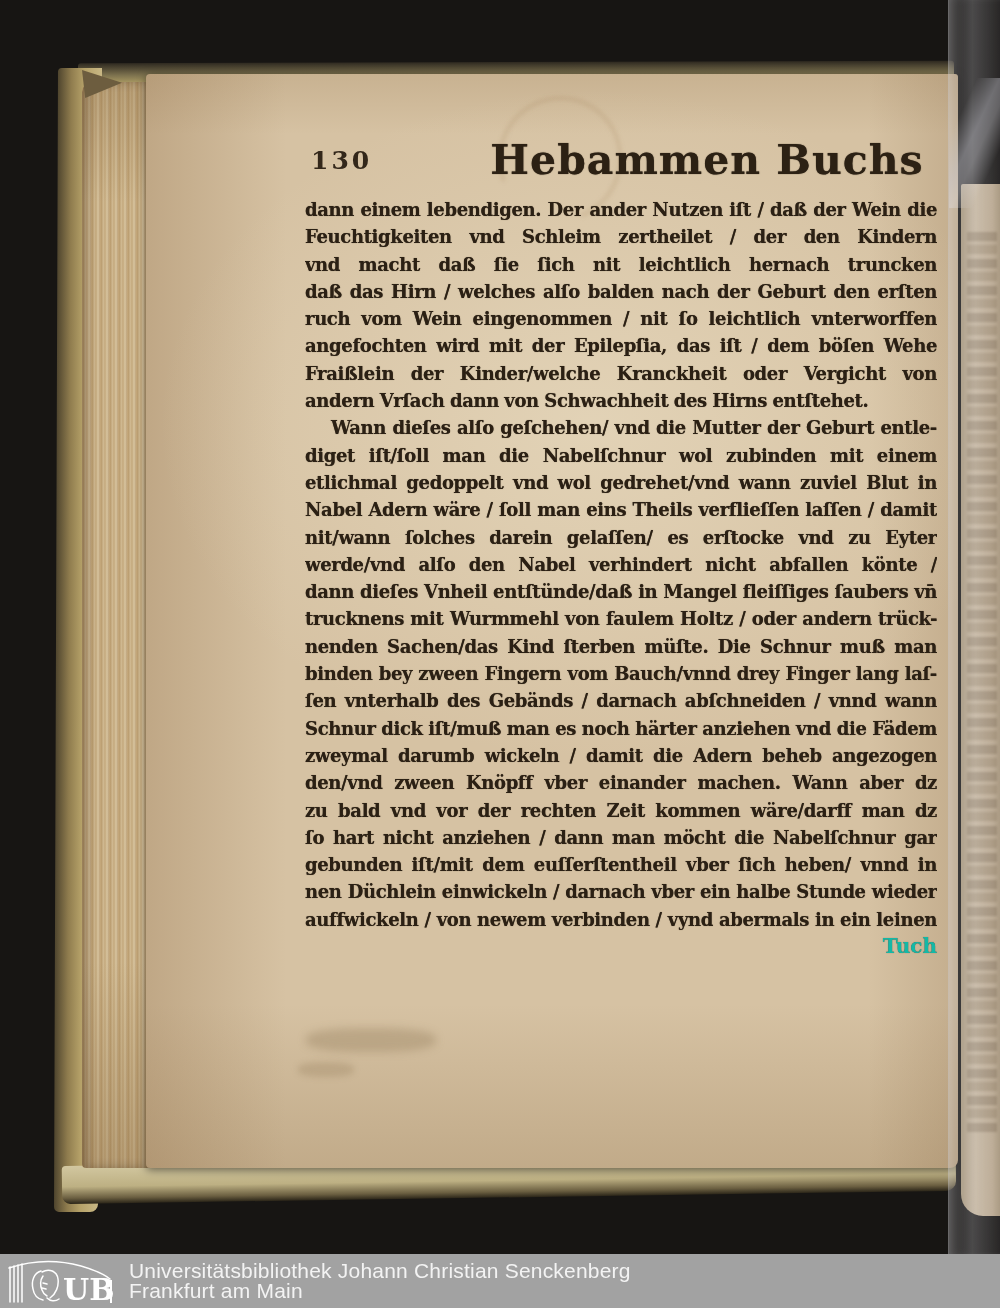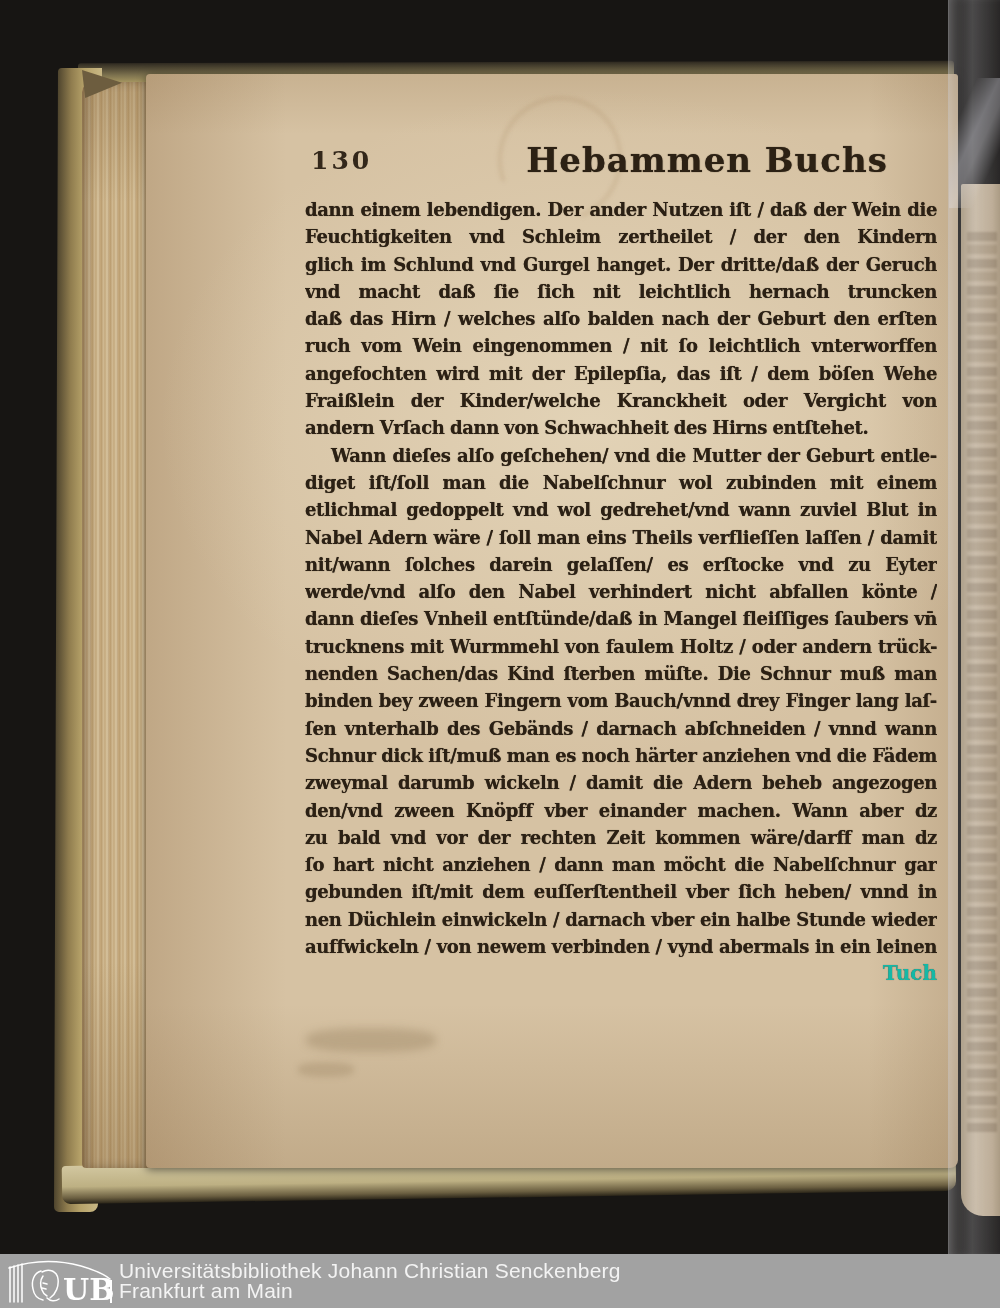--- a/index.html
+++ b/index.html
@@ -91,42 +91,42 @@
     position:absolute;left:305px;top:132px;width:632px;
     color:#2b2014;
   }
   .head-row{display:flex;align-items:center;height:56px;margin-bottom:8px;}
   .pagenum{
     font-size:25px;font-weight:700;letter-spacing:3px;margin-left:6px;width:140px;
     color:#33271a;
   }
   .running-title{
     flex:1;text-align:center;padding-left:26px;
-    font-size:34px;font-weight:700;letter-spacing:1px;line-height:1;
+    font-size:41px;font-weight:700;letter-spacing:1px;line-height:1;
     color:#2c2114;text-shadow:0 0 1px rgba(44,33,20,.85);
     white-space:nowrap;
   }
   .bodytext{width:632px;}
   .tline{
     font-size:18px;font-weight:700;line-height:27.3px;height:27.3px;
     letter-spacing:-0.35px;word-spacing:-0.5px;
     text-align:justify;text-align-last:justify;
     white-space:normal;overflow:hidden;
     color:#2b2014;text-shadow:0 0 .7px rgba(43,32,19,.8);
   }
   .tline.pend{text-align-last:left;}
   .tline.indent{text-indent:26px;}
   .catchword{
     font-size:20px;font-weight:700;line-height:27.3px;
     text-align:right;color:#14b8a6;text-shadow:0 0 .7px rgba(43,32,19,.8);
   }
   
   .footer-bar{
     position:absolute;left:0;bottom:0;width:1000px;height:54px;
-    background:#a2a2a2;display:flex;align-items:center;gap:4px;
+    background:#a2a2a2;display:flex;align-items:center;gap:14px;
     padding-left:7px;box-sizing:border-box;
     font-family:"Liberation Sans", sans-serif;
   }
   .ub-logo{flex:0 0 auto;display:block;}
   .libtext{color:#f3f3f3;font-size:21px;line-height:20px;letter-spacing:.2px;}
 </style>
 </head>
 <body>
 
 <div class="stage">
@@ -147,21 +147,20 @@
   <div class="smudge-b"></div>
 
   <div class="content">
     <div class="head-row">
       <div class="pagenum">130</div>
       <div class="running-title">Hebammen Buchs</div>
     </div>
     <div class="bodytext">
         <div class="tline">dann einem lebendigen. Der ander Nutzen iſt / daß der Wein die</div>
         <div class="tline">Feuchtigkeiten vnd Schleim zertheilet / der den Kindern gemeini-</div>
-        <div class="tline">glich im Schlund vnd Gurgel hanget. Der dritte/daß der Geruch</div>
         <div class="tline">vnd macht daß ſie ſich nit leichtlich hernach truncken trincken/vnnd</div>
         <div class="tline">daß das Hirn / welches alſo balden nach der Geburt den erſten Ge-</div>
         <div class="tline">ruch vom Wein eingenommen / nit ſo leichtlich vnterworffen oder</div>
         <div class="tline">angefochten wird mit der Epilepſia, das iſt / dem böſen Wehe oder</div>
         <div class="tline">Fraißlein der Kinder/welche Kranckheit oder Vergicht von keiner</div>
         <div class="tline pend">andern Vrſach dann von Schwachheit des Hirns entſtehet.</div>
         <div class="tline indent">Wann dieſes alſo geſchehen/ vnd die Mutter der Geburt entle-</div>
         <div class="tline">diget iſt/ſoll man die Nabelſchnur wol zubinden mit einem Fadem/</div>
         <div class="tline">etlichmal gedoppelt vnd wol gedrehet/vnd wann zuviel Blut in der</div>
         <div class="tline">Nabel Adern wäre / ſoll man eins Theils verflieſſen laſſen / damit</div>

